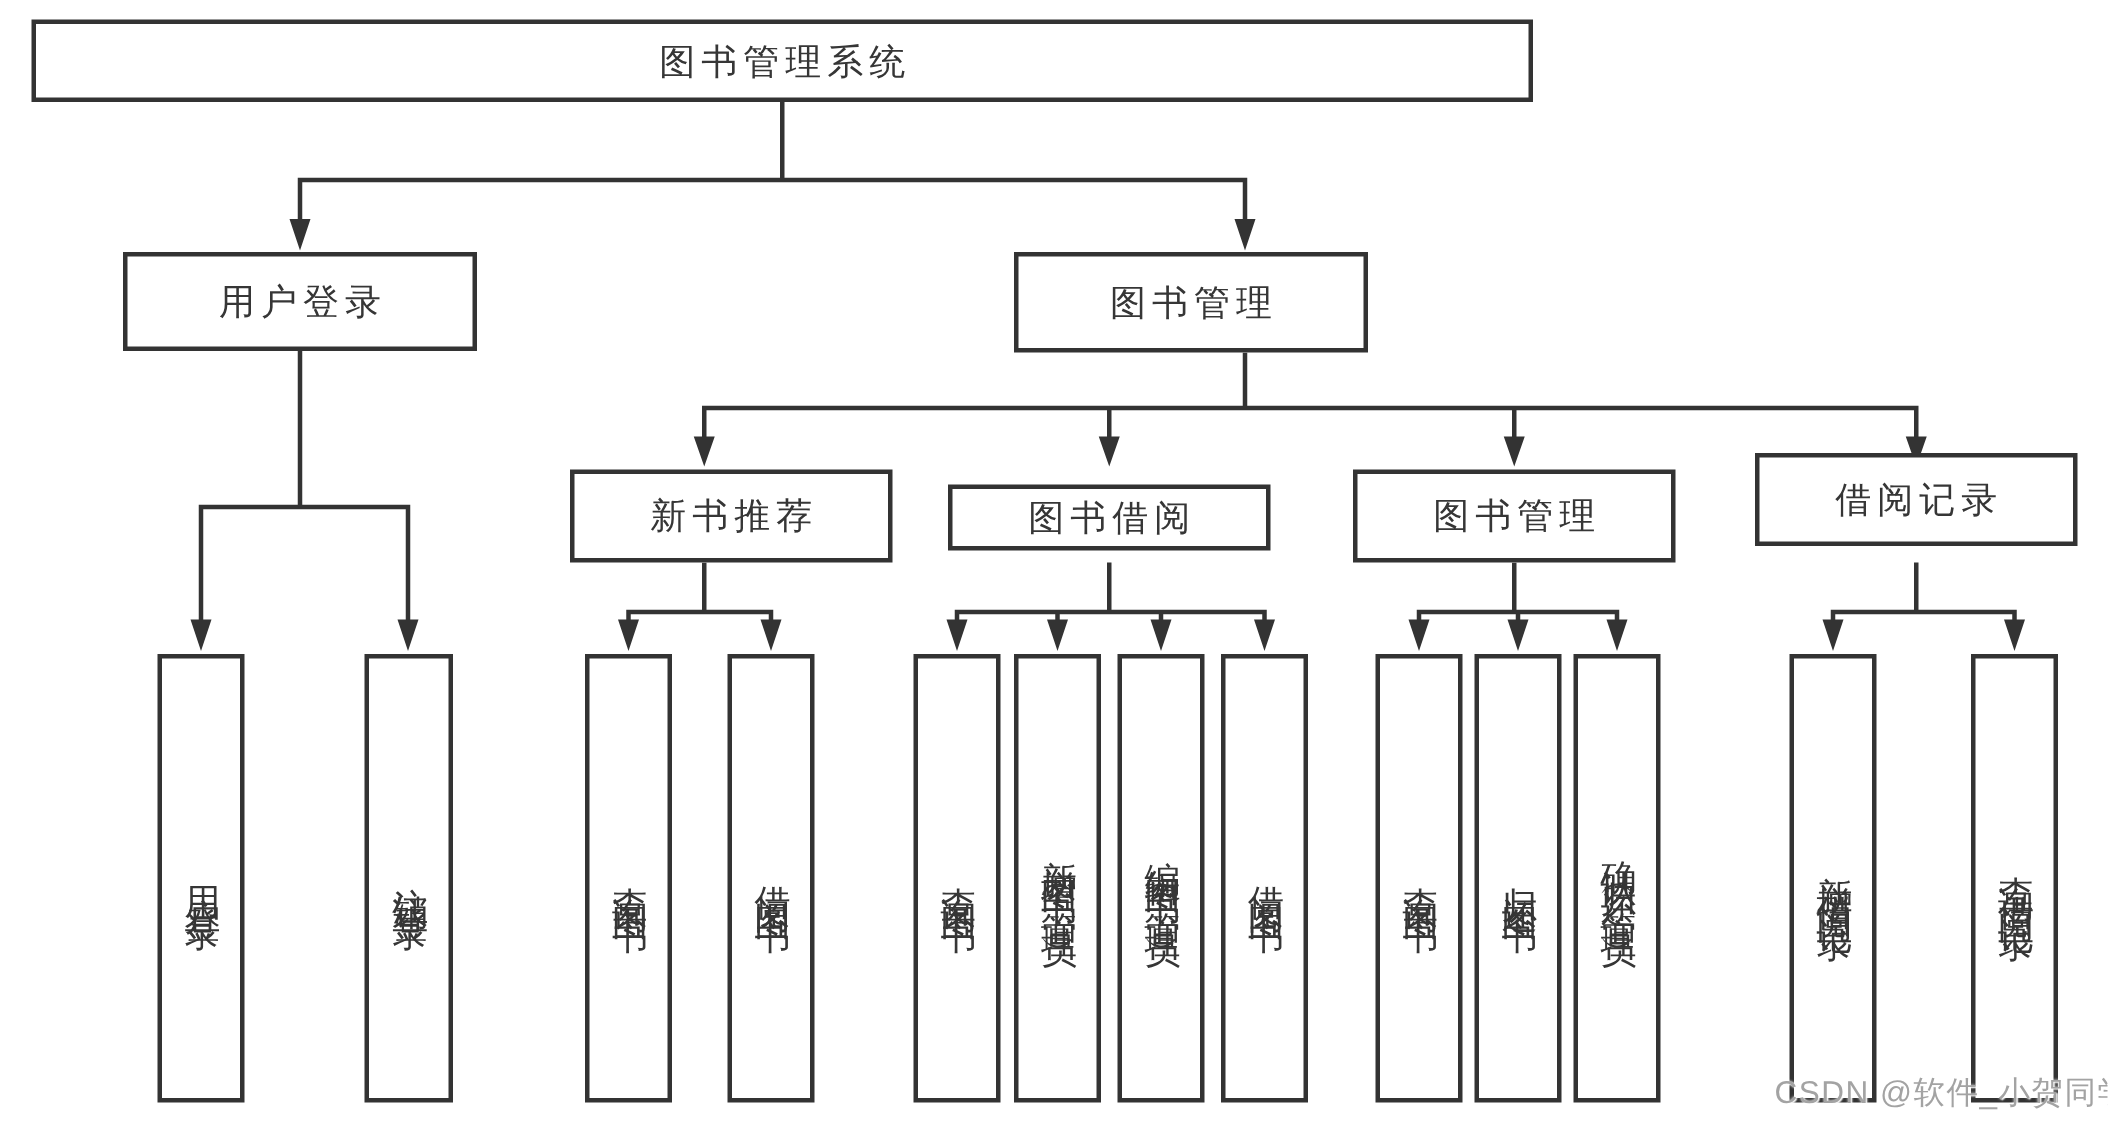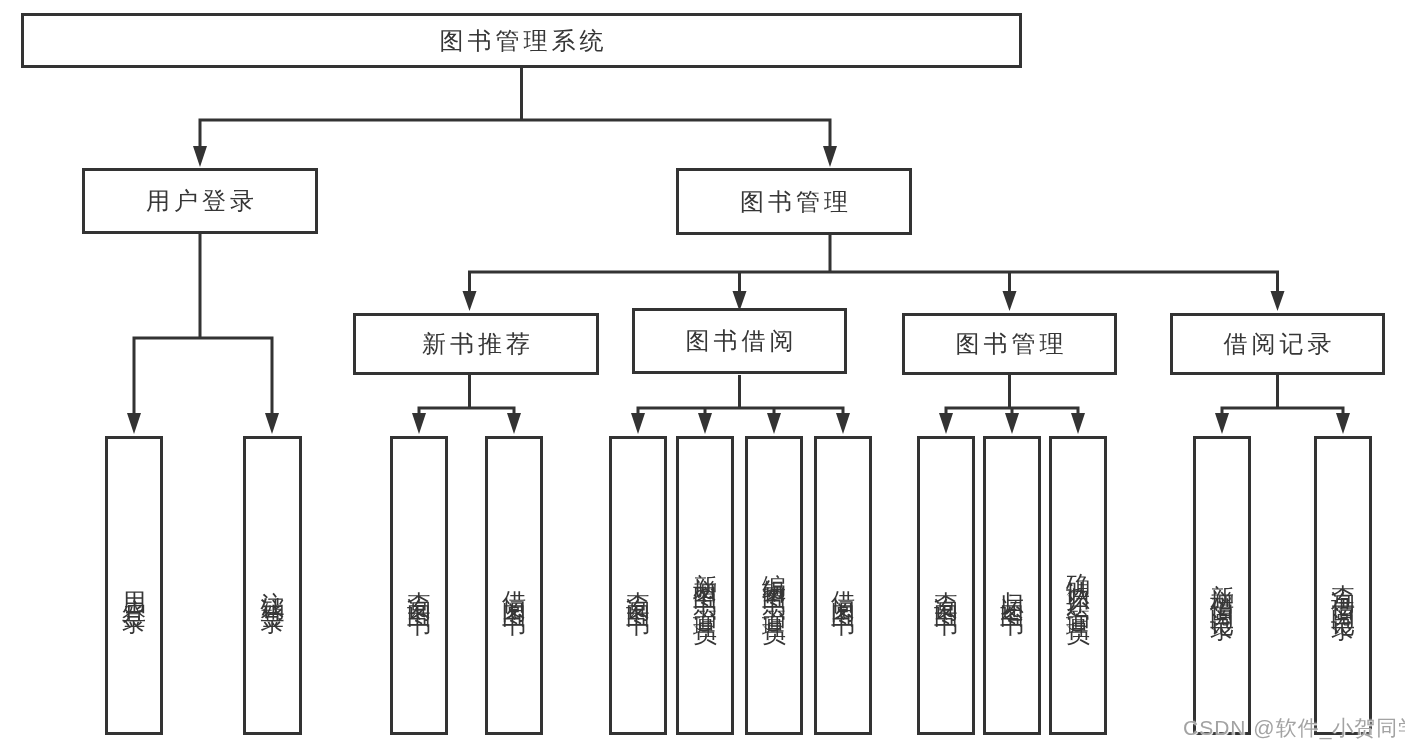--- a/index.html
+++ b/index.html
@@ -63,30 +63,30 @@
     <span class="h-label">图书管理系统</span>
   </div>
 
   <div class="box" style="left:82px;top:168px;width:236px;height:66px">
     <span class="h-label">用户登录</span>
   </div>
   <div class="box" style="left:676px;top:168px;width:236px;height:67px">
     <span class="h-label">图书管理</span>
   </div>
 
-  <div class="box" style="left:353px;top:313px;width:246px;height:62px">
+  <div class="box" style="left:380px;top:313px;width:215px;height:62px">
     <span class="h-label">新书推荐</span>
   </div>
-  <div class="box" style="left:632px;top:308px;width:215px;height:66px">
+  <div class="box" style="left:632px;top:323px;width:215px;height:44px">
     <span class="h-label">图书借阅</span>
   </div>
   <div class="box" style="left:902px;top:313px;width:215px;height:62px">
     <span class="h-label">图书管理</span>
   </div>
-  <div class="box" style="left:1170px;top:313px;width:215px;height:62px">
+  <div class="box" style="left:1170px;top:302px;width:215px;height:62px">
     <span class="h-label">借阅记录</span>
   </div>
 
   <div class="box" style="left:105px;top:436px;width:58px;height:299px">
     <span class="vtext">用户登录</span>
   </div>
   <div class="box" style="left:243px;top:436px;width:59px;height:299px">
     <span class="vtext">注销登录</span>
   </div>
 

